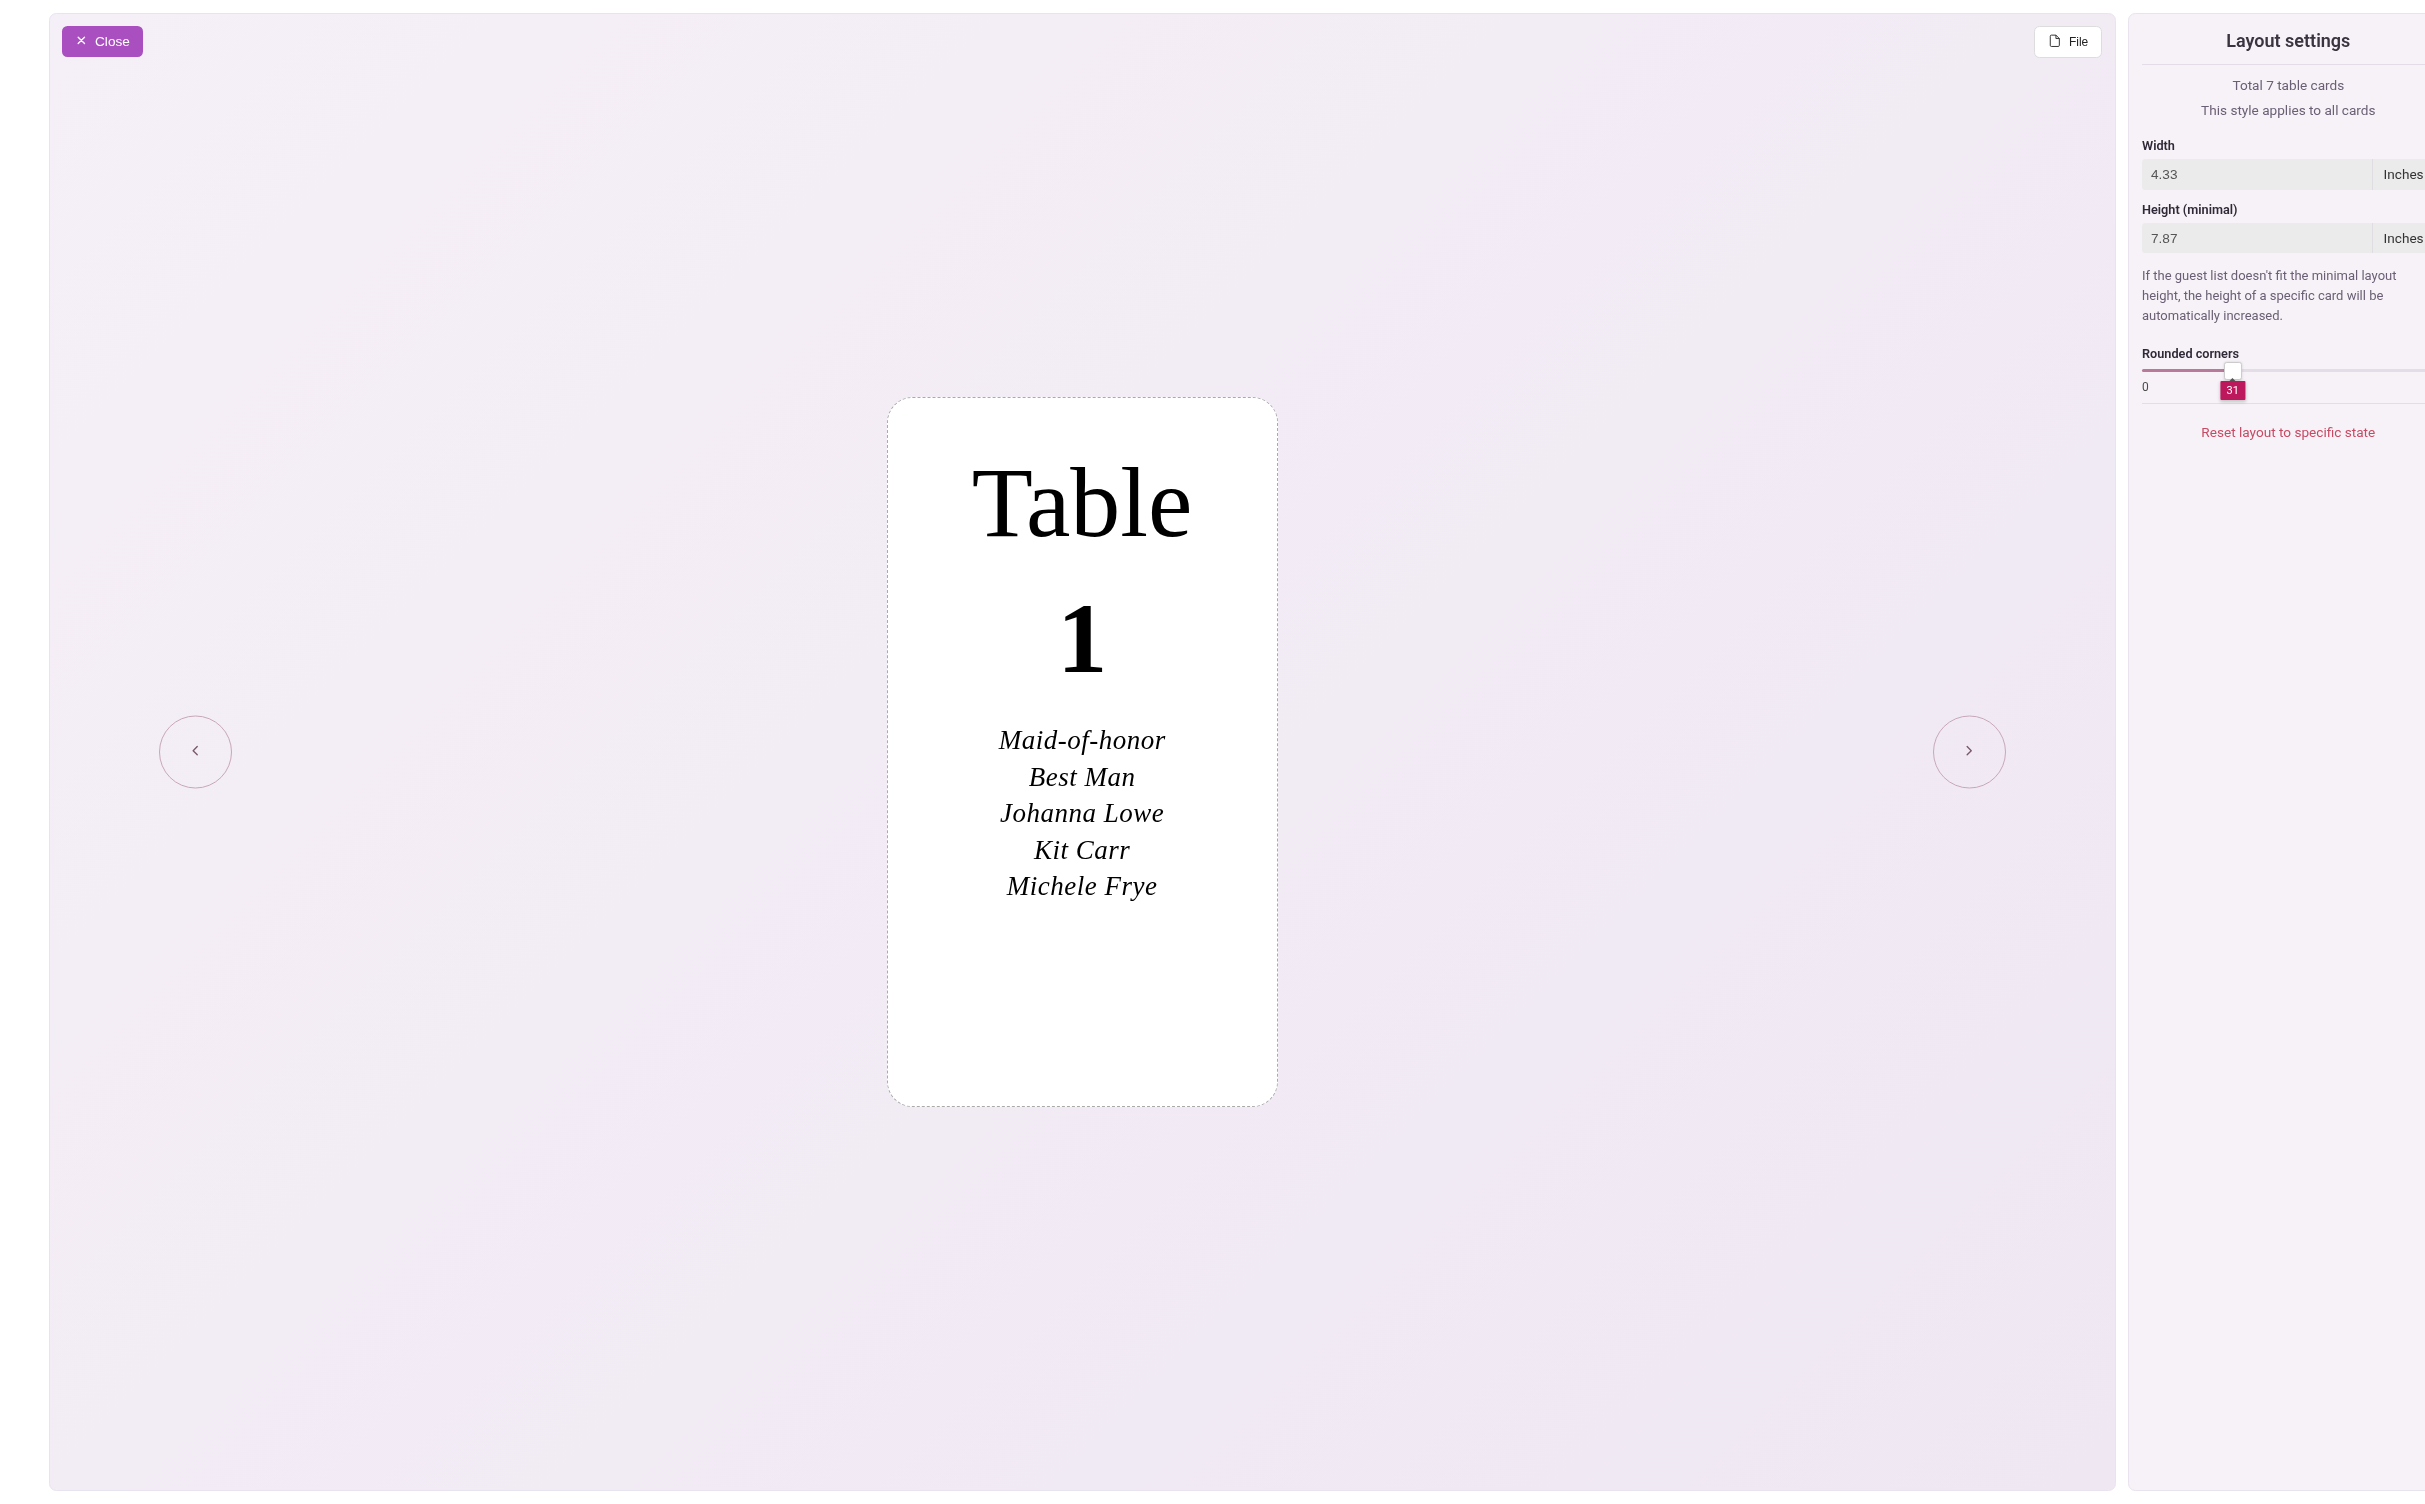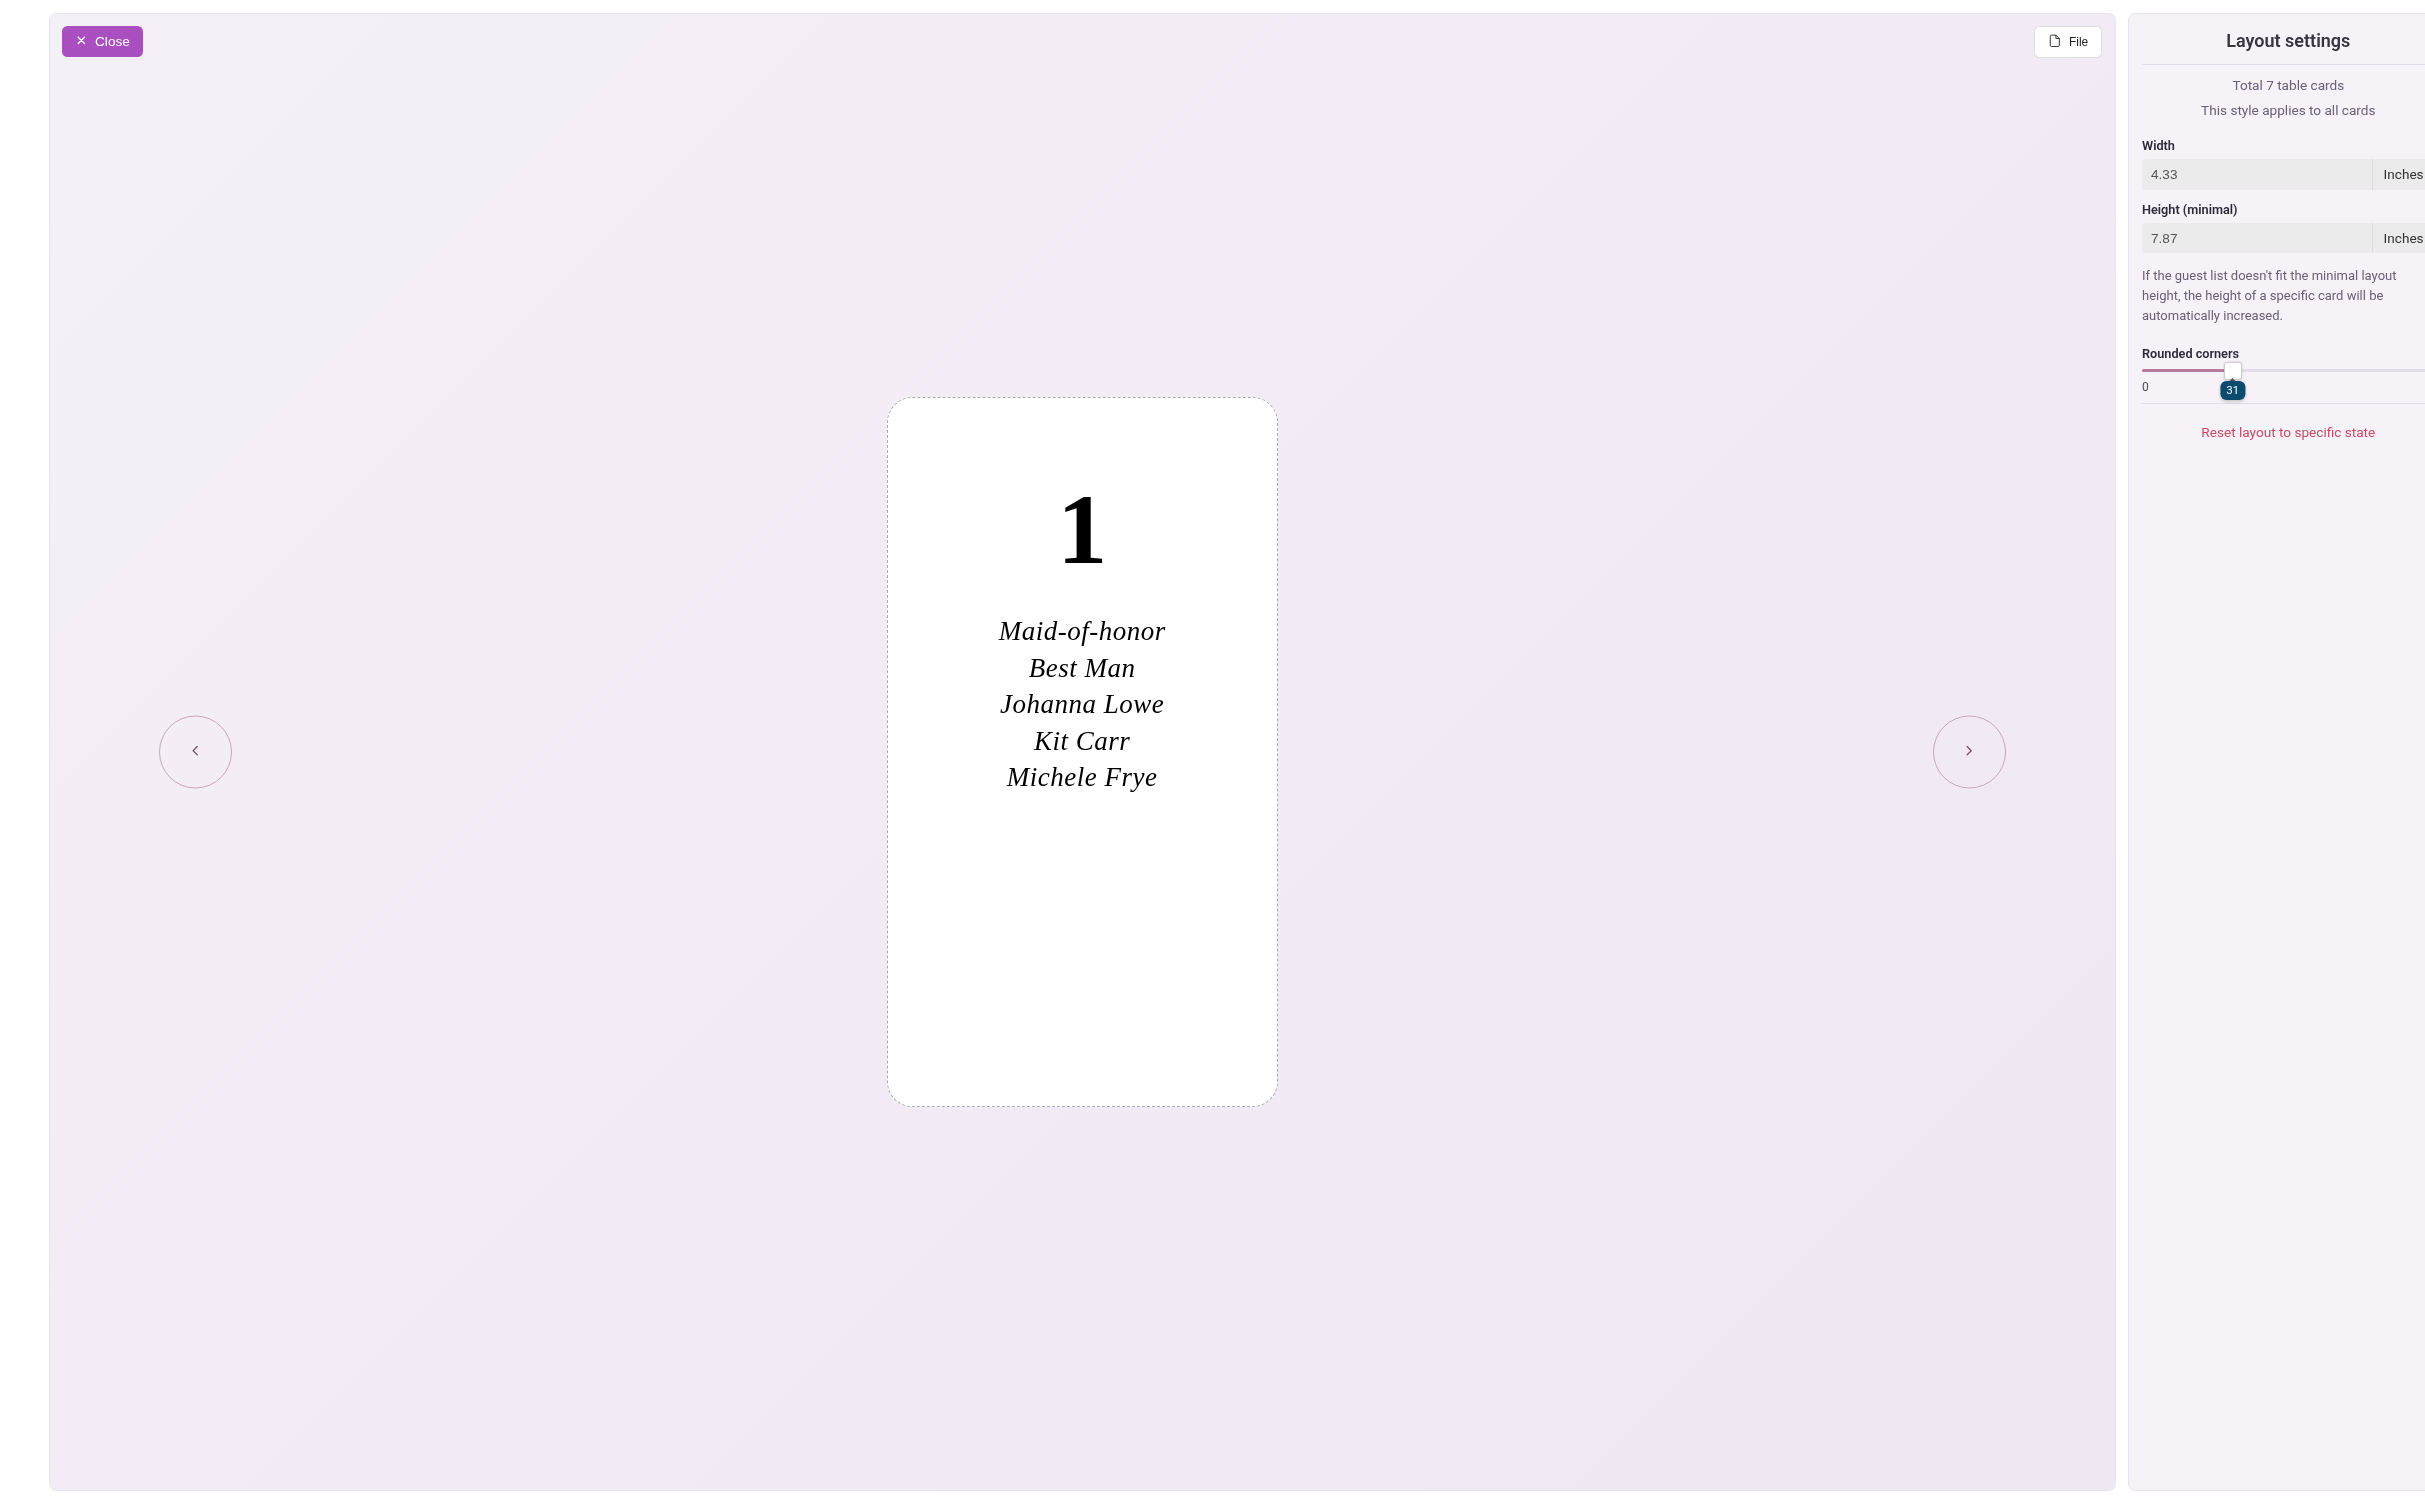--- a/index.html
+++ b/index.html
@@ -195,25 +195,25 @@
   .slider-scale-0 {
     position: absolute;
     left: 0; top: 11px;
     font-size: 12px;
     color: #4a4a4a;
   }
   .slider-tooltip {
     position: absolute;
     top: 12.7px;
     transform: translateX(-50%);
-    background: #0c4a6e;
+    background: #be185d;
     color: #fff;
     font-size: 11px;
     padding: 2.7px 6.4px;
-    border-radius: 6px;
+    border-radius: 1px;
     box-shadow: 0 1.8px 3.6px rgba(0,0,0,0.2);
   }
   .slider-tooltip::before {
     content: "";
     position: absolute;
     bottom: 100%; left: 50%;
     transform: translateX(-50%);
     border: 3.6px solid transparent;
     border-bottom-color: #555;
   }
@@ -263,20 +263,21 @@
     <button class="nav-arrow next">
       <span>
         <svg viewBox="0 0 24 24" fill="none" stroke="currentColor" stroke-width="2" stroke-linecap="round" stroke-linejoin="round">
             <polyline points="9 18 15 12 9 6"></polyline>
           </svg>
       </span>
     </button>
 
     <div class="preview-area">
       <div class="card">
+        <div class="card-title">Table</div>
         <div class="card-number">1</div>
         <div class="guest-list">
           <div>Maid-of-honor</div>
           <div>Best Man</div>
           <div>Johanna Lowe</div>
           <div>Kit Carr</div>
           <div>Michele Frye</div>
         </div>
       </div>
     </div>

